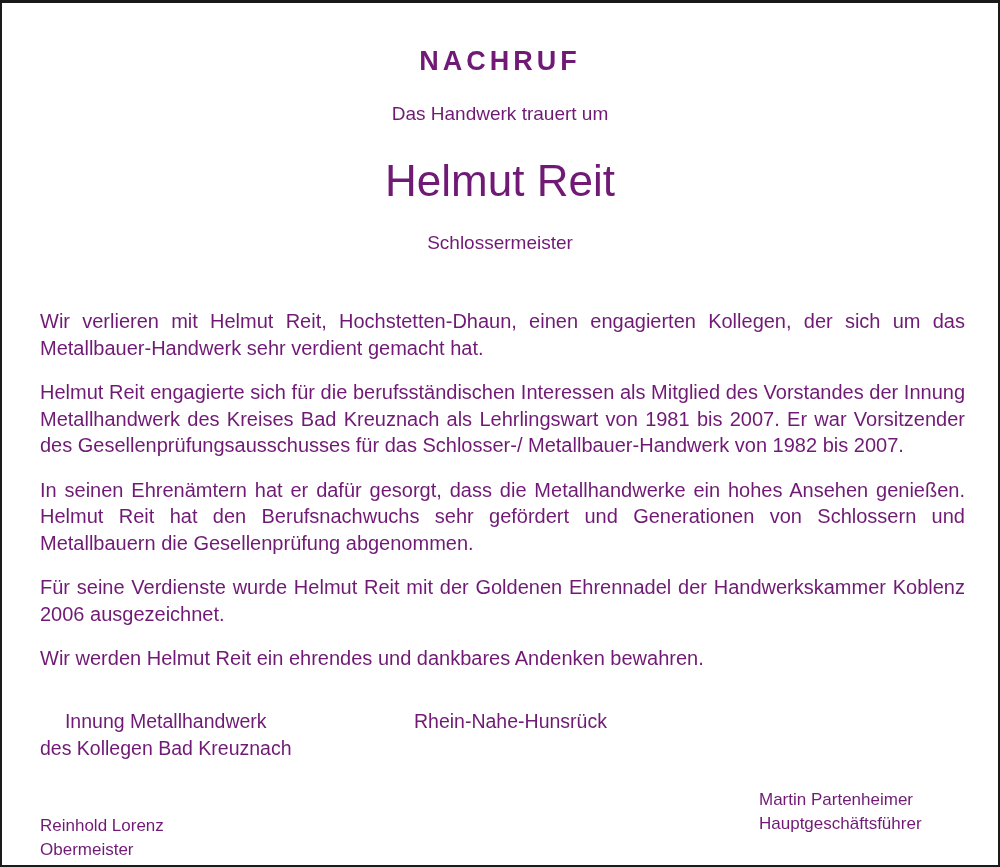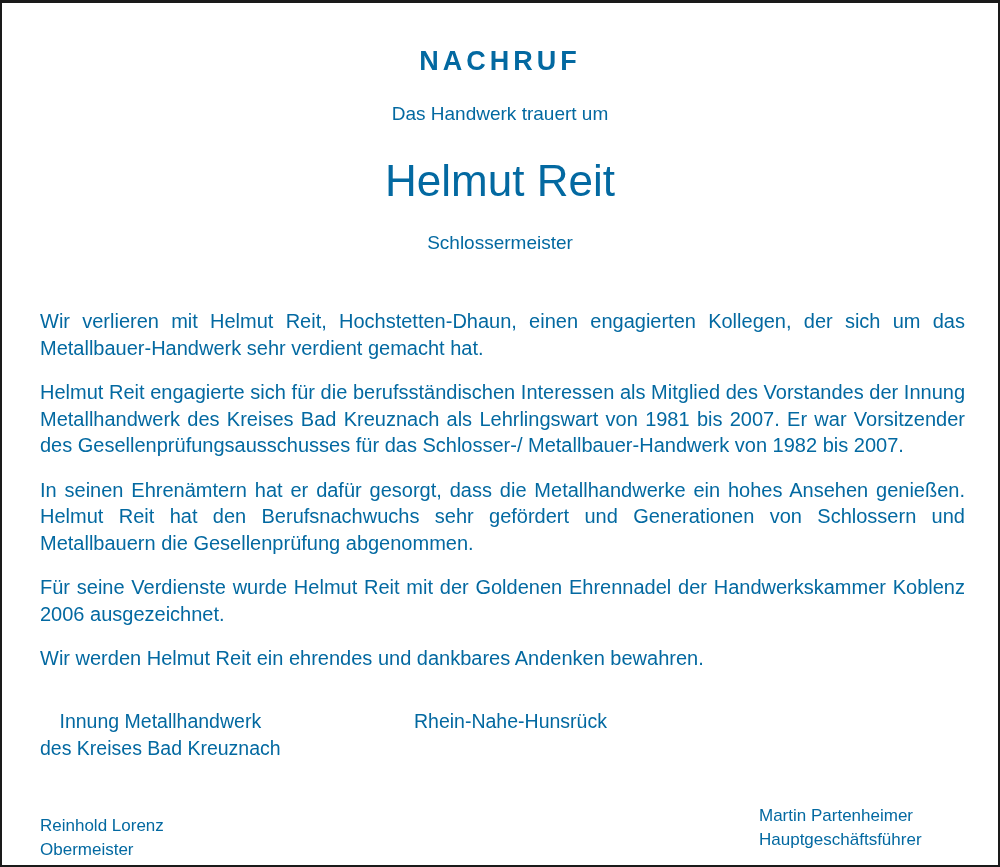--- a/index.html
+++ b/index.html
@@ -4,21 +4,21 @@
   <style>
     html, body { margin: 0; padding: 0; background: #ffffff; }
     body { width: 1000px; height: 867px; overflow: hidden; }
     .frame {
       position: absolute; left: 0; top: 0;
       width: 1000px; height: 867px; box-sizing: border-box;
       border: 2px solid #1a1a1a;
       border-top-width: 3px;
       background: #ffffff;
       font-family: "Liberation Sans", sans-serif;
-      color: #0369a1;
+      color: #701a75;
     }
     .abs { position: absolute; }
     .center { left: 0; width: 100%; text-align: center; }
     .title {
       top: 41px; font-size: 27px; font-weight: bold; letter-spacing: 4px;
       line-height: 34px;
     }
     .intro { top: 99px; font-size: 19px; line-height: 24px; }
     .name { top: 150px; font-size: 44px; line-height: 56px; }
     .role { top: 228px; font-size: 19px; line-height: 24px; }
@@ -26,21 +26,21 @@
       left: 38px; width: 925px; top: 287px;
       font-size: 20px; line-height: 26.5px; text-align: justify;
     }
     .body p { margin: 18px 0 11px 0; }
     .org { font-size: 19.5px; line-height: 26.5px; text-align: center; }
     .org1 { left: 38px; top: 705px; }
     .org2 { left: 412px; top: 705px; }
     .sig { font-size: 17px; line-height: 24px; }
     .sig1 { left: 38px; top: 785px; margin-top: 26px; }
     .sig2 { left: 412px; top: 785px; }
-    .sig3 { left: 757px; top: 785px; margin-top: 16px; }
+    .sig3 { left: 757px; top: 785px; }
     .line { display: block; white-space: nowrap; }
   </style>
 </head>
 <body>
 
 <div class="frame">
 
   <div class="abs center title">NACHRUF</div>
   <div class="abs center intro">Das Handwerk trauert um</div>
   <div class="abs center role">Schlossermeister</div>
@@ -49,21 +49,21 @@
   <div class="abs body">
     <p>Wir verlieren mit Helmut Reit, Hochstetten-Dhaun, einen engagierten Kollegen, der sich um das Metallbauer-Handwerk sehr verdient gemacht hat.</p>
     <p>Helmut Reit engagierte sich für die berufsständischen Interessen als Mitglied des Vorstandes der Innung Metallhandwerk des Kreises Bad Kreuznach als Lehrlingswart von 1981 bis 2007. Er war Vorsitzender des Gesellenprüfungsausschusses für das Schlosser-/ Metallbauer-Handwerk von 1982 bis 2007.</p>
     <p>In seinen Ehrenämtern hat er dafür gesorgt, dass die Metallhandwerke ein hohes Ansehen genießen. Helmut Reit hat den Berufsnachwuchs sehr gefördert und Generationen von Schlossern und Metallbauern die Gesellenprüfung abgenommen.</p>
     <p>Für seine Verdienste wurde Helmut Reit mit der Goldenen Ehrennadel der Handwerkskammer Koblenz 2006 ausgezeichnet.</p>
     <p>Wir werden Helmut Reit ein ehrendes und dankbares Andenken bewahren.</p>
   </div>
 
   <div class="abs org org1">
     <span class="line">Innung Metallhandwerk</span>
-    <span class="line">des Kreises Bad Kreuznach</span>
+    <span class="line">des Kollegen Bad Kreuznach</span>
   </div>
   <div class="abs org org2">
     <span class="line">Rhein-Nahe-Hunsrück</span>
   </div>
 
   <div class="abs sig sig1">
     <span class="line">Reinhold Lorenz</span>
     <span class="line">Obermeister</span>
   </div>
   <div class="abs sig sig3">

